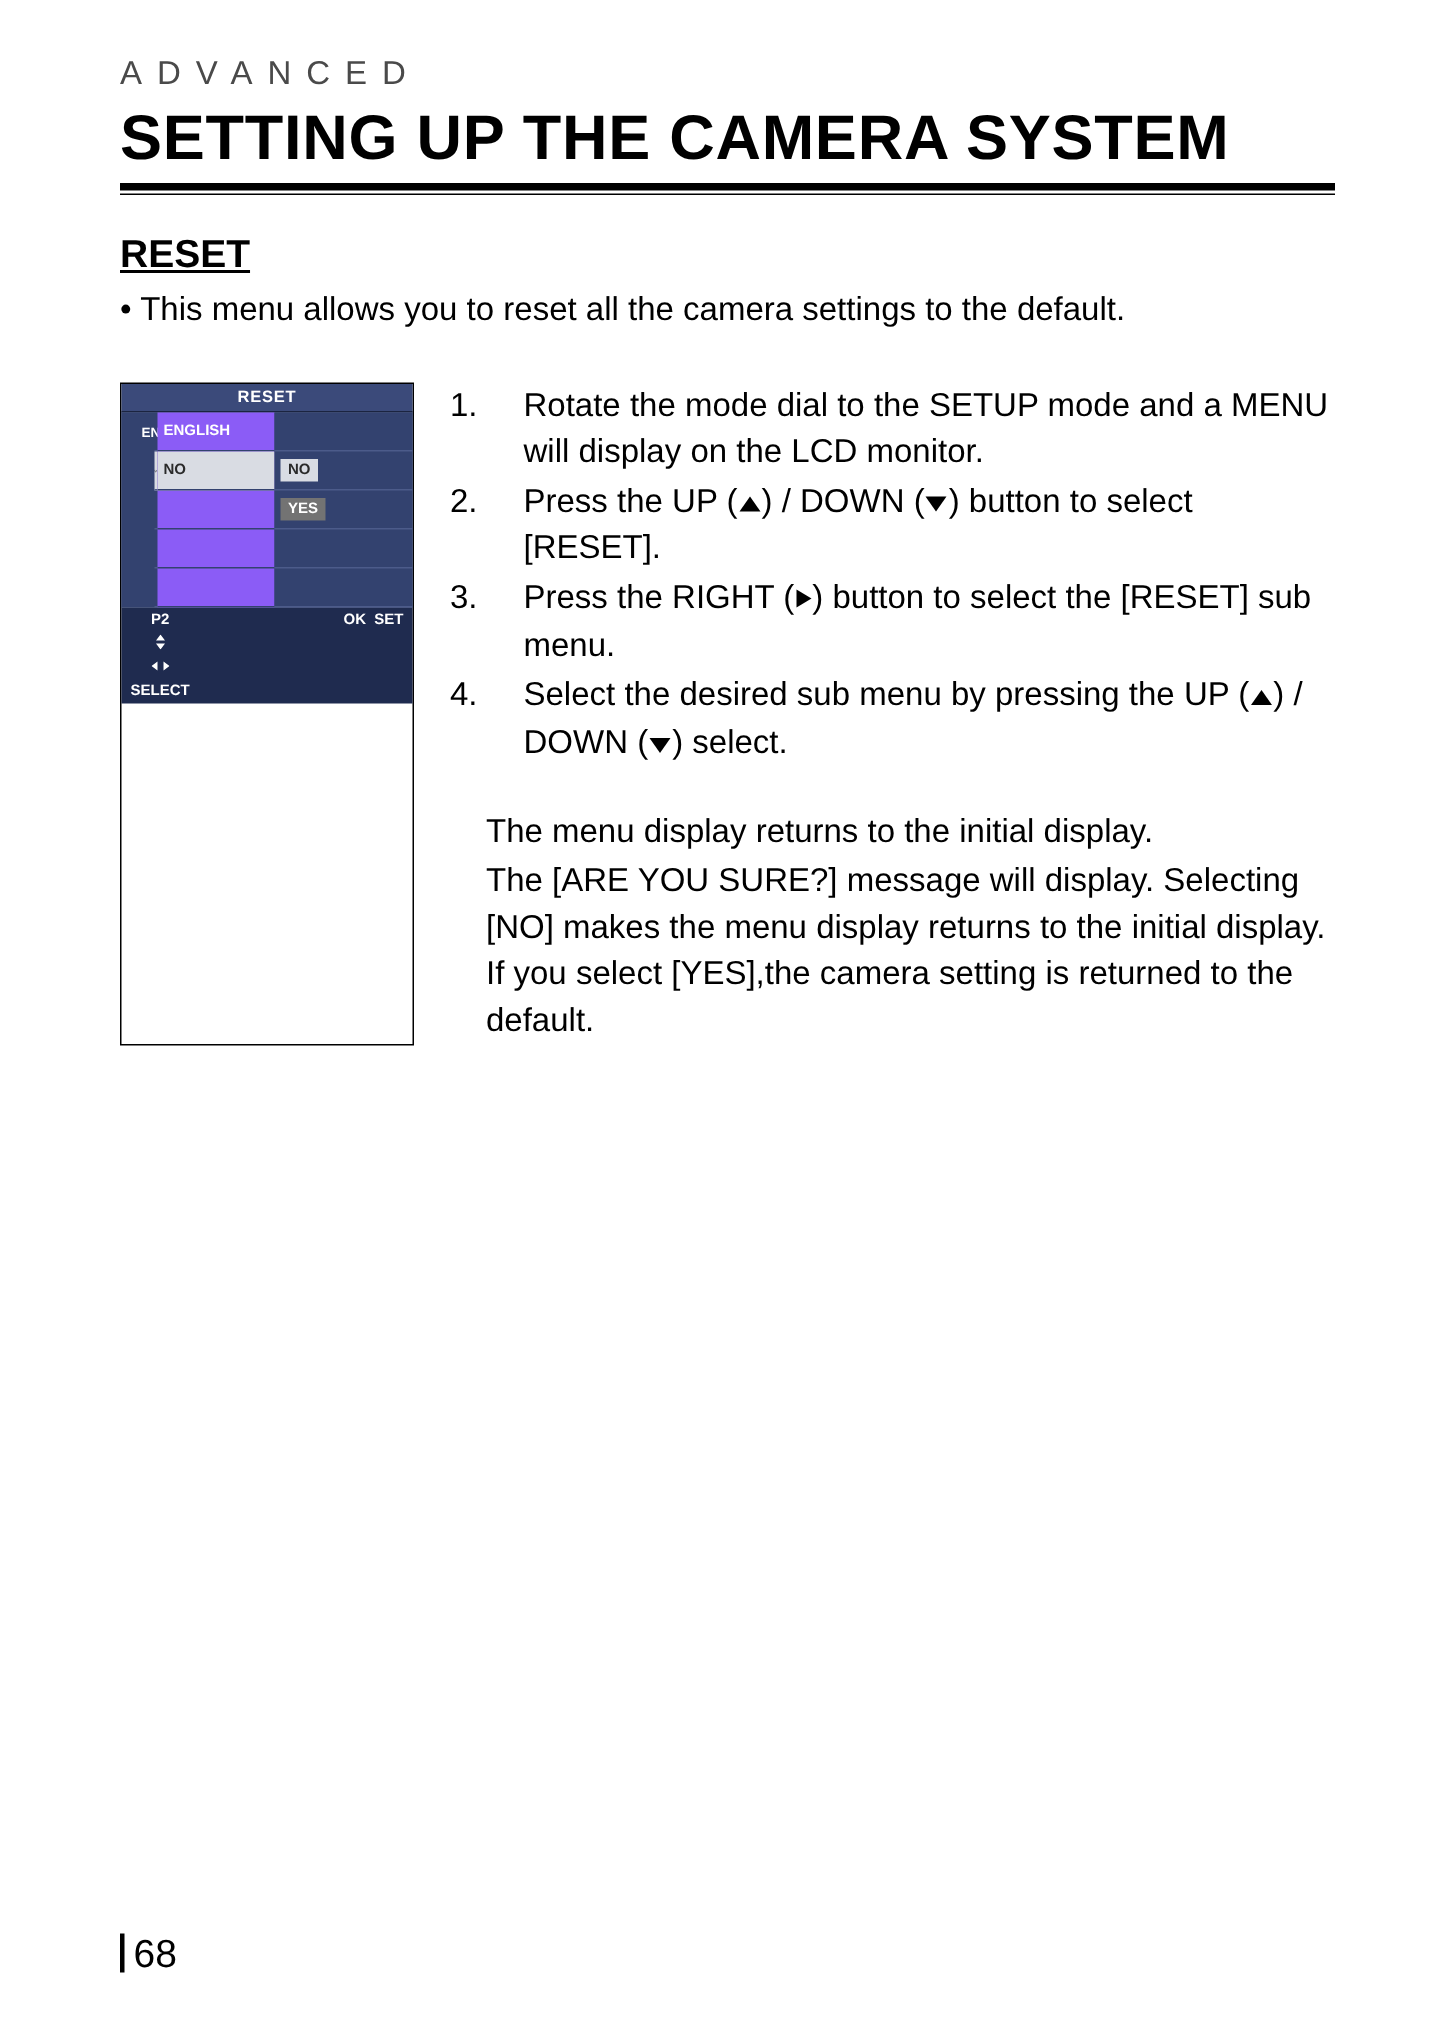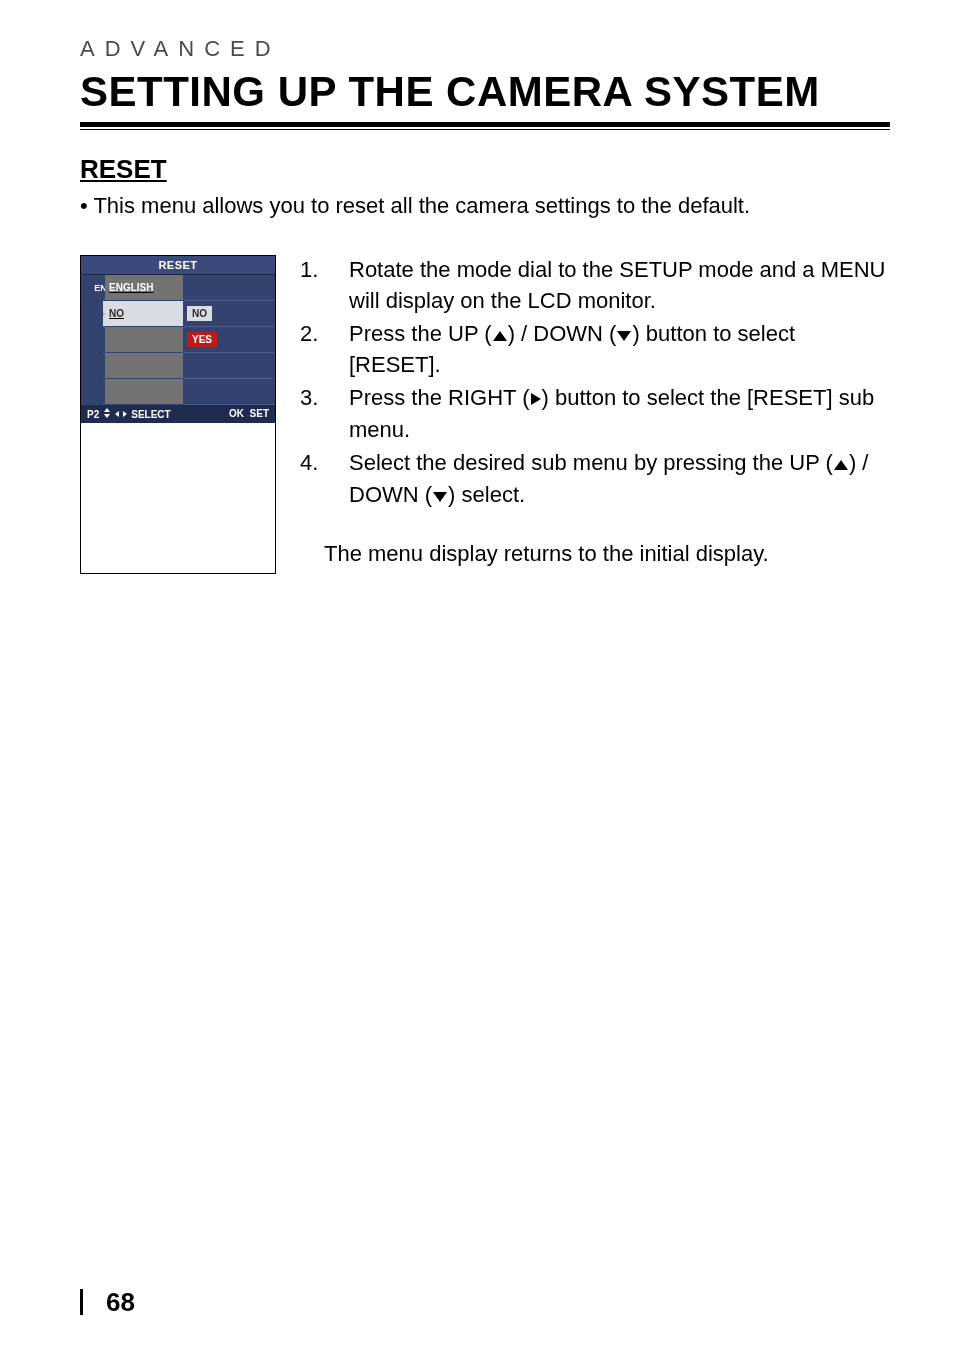--- a/index.html
+++ b/index.html
@@ -81,22 +81,21 @@
     display: flex;
     align-items: center;
     justify-content: center;
     color: #fff;
     font-size: 9px;
     font-weight: 700;
   }
   .lcd-icon-cell.hl { background: #d9dce3; color: #2a2a2a; }
   .lcd-col-left {
     width: 78px;
-    background: #737373;
-    text-decoration: underline;
+    background: #8b5cf6;
   }
   .lcd-left-cell {
     height: 26px;
     border-bottom: 1px solid #33426f;
     color: #fff;
     font-size: 10px;
     font-weight: 700;
     display: flex;
     align-items: center;
     padding-left: 4px;
@@ -108,59 +107,58 @@
   }
   .lcd-right-cell {
     height: 26px;
     border-bottom: 1px solid #4c5b8a;
     display: flex;
     align-items: center;
     justify-content: flex-start;
     padding-left: 4px;
   }
   .lcd-right-inner {
-    background: #b91c1c;
+    background: #737373;
     color: #fff;
     font-size: 10px;
     font-weight: 700;
     padding: 2px 5px;
   }
   .lcd-right-inner.hl { background: #d9dce3; color: #2a2a2a; }
   .lcd-footer {
     background: #1f2b4f;
     color: #fff;
     font-size: 10px;
     font-weight: 700;
     padding: 3px 6px;
     display: flex;
     justify-content: space-between;
   }
-  .lcd-footer-left { display: flex; gap: 4px; align-items: center; }
+  .lcd-footer-left { display: flex; gap: 4px; align-items: center; flex-direction: column; }
   
   .instructions { flex: 1; font-size: 22px; }
   .step { display: flex; margin-bottom: 2px; line-height: 1.4; }
   .step-num { width: 24px; flex: 0 0 24px; }
   .step-text { flex: 1; margin-left: 25px; }
   .inline-icon {
     display: inline-block;
     vertical-align: -1px;
   }
   .sel-block { margin-top: 28px; padding-left: 24px; }
   .sel-row { display: flex; margin-bottom: 2px; line-height: 1.4; }
   .sel-label { width: 200px; flex: 0 0 200px; }
   .sel-desc { flex: 1; }
   .page-number {
     position: absolute;
     bottom: 40px;
     left: 80px;
     font-size: 26px;
     border-left: 3px solid #000;
-    padding-left: 23px;
+    padding-left: 6px;
     line-height: 1;
-    font-weight: bold;
   }
 </style>
 </head>
 <body>
 
 <div class="section-label">ADVANCED</div>
 <h1 class="page-title">SETTING UP THE CAMERA SYSTEM</h1>
 <div class="title-rule-thick"></div>
 <div class="title-rule-thin"></div>
 
@@ -263,19 +261,20 @@
               <path d="M1 1 L15 1 L8 11 Z" fill="#000"></path>
             </svg></span><span>) select.</span>
       </span>
     </div>
 
     <div class="sel-block">
       <div class="sel-row">
         <span class="sel-desc">The menu display returns to the initial display.</span>
       </div>
       <div class="sel-row">
+        <span class="sel-desc">The [ARE YOU SURE?] message will display. Selecting [NO] makes the menu display returns to the initial display. If you select [YES],the camera setting is returned to the default.</span>
       </div>
     </div>
 
   </div>
 </div>
 
 <div class="page-number">68</div>
 
 </body></html>

